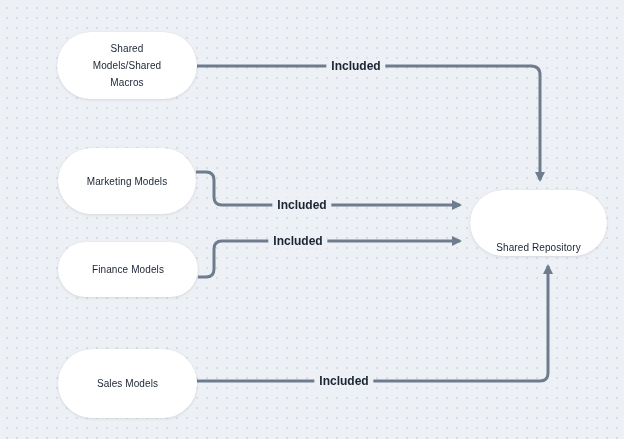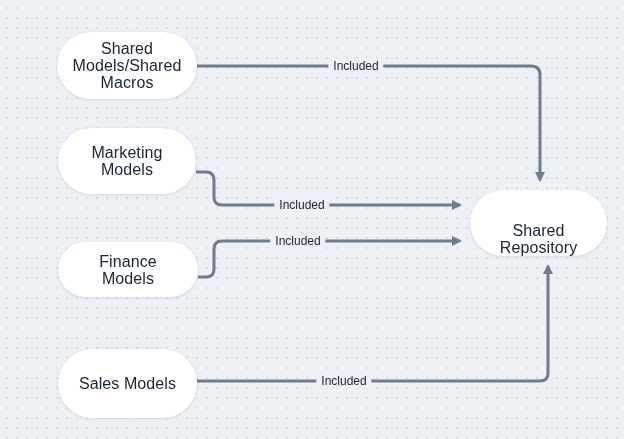--- a/index.html
+++ b/index.html
@@ -34,41 +34,41 @@
   .node {
     position: absolute;
     background: #ffffff;
     border-radius: 34px;
     box-shadow: 0 1px 3px rgba(26,36,51,0.10), 0 0 1px rgba(26,36,51,0.10);
     display: flex;
     align-items: center;
     justify-content: center;
     text-align: center;
     color: #1a2433;
-    font-size: 16px;
+    font-size: 10px;
     font-weight: 500;
     line-height: 17px;
     letter-spacing: 0.1px;
   }
   .node .node-label {
     padding: 0 20px;
   }
   .node-shared-models    { left: 57px;  top: 32px;  width: 140px; height: 67px; }
   .node-shared-models .node-label { padding: 0 22px; }
-  .node-marketing-models { left: 58px;  top: 128px; width: 138px; height: 66px; }
+  .node-marketing-models { left: 58px;  top: 148px; width: 138px; height: 66px; }
   .node-finance-models   { left: 58px;  top: 242px; width: 140px; height: 55px; }
   .node-sales-models     { left: 58px;  top: 349px; width: 139px; height: 69px; }
   .node-shared-repository{ left: 470px; top: 190px; width: 137px; height: 66px; align-items: flex-end; }
   .edge-label {
     position: absolute;
     transform: translate(-50%, -50%);
     background: #edf0f4;
     color: #1a2433;
     font-size: 12px;
-    font-weight: 400;
+    font-weight: 700;
     line-height: 15px;
     padding: 0 5px;
     white-space: nowrap;
   }
   .edge-label-1 { left: 356px; top: 66px; }
   .edge-label-2 { left: 302px; top: 205px; }
   .edge-label-3 { left: 298px; top: 241px; }
   .edge-label-4 { left: 344px; top: 381px; }
 </style>
 </head>

